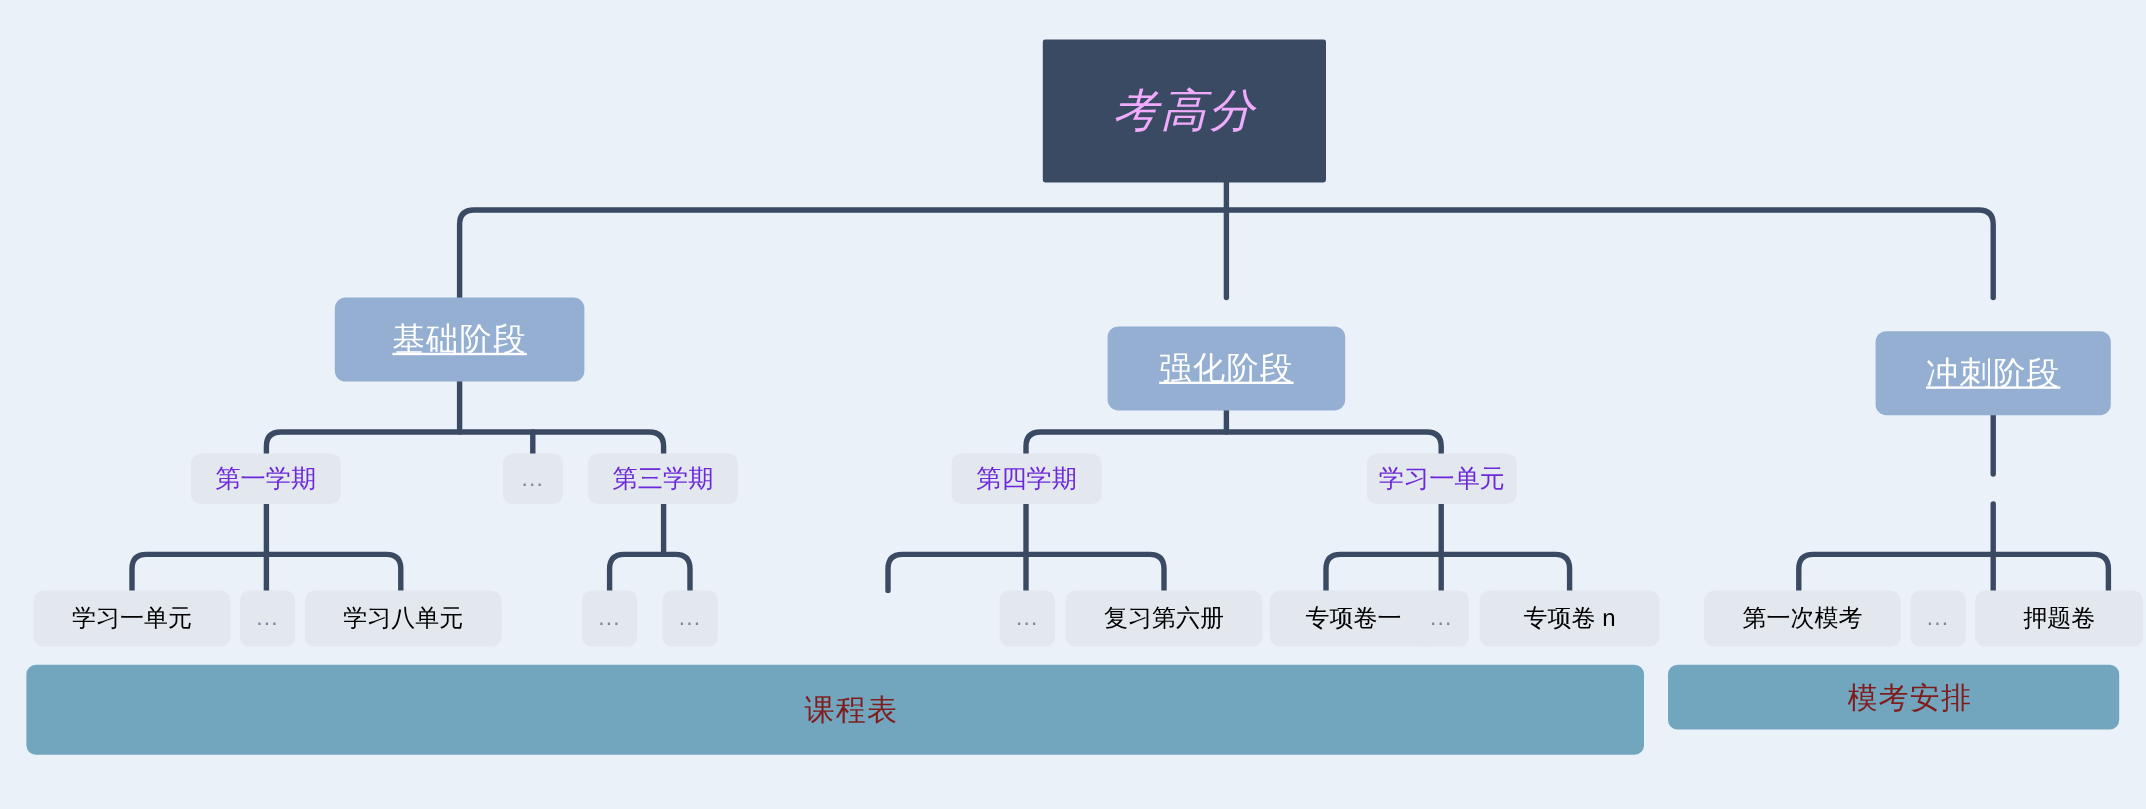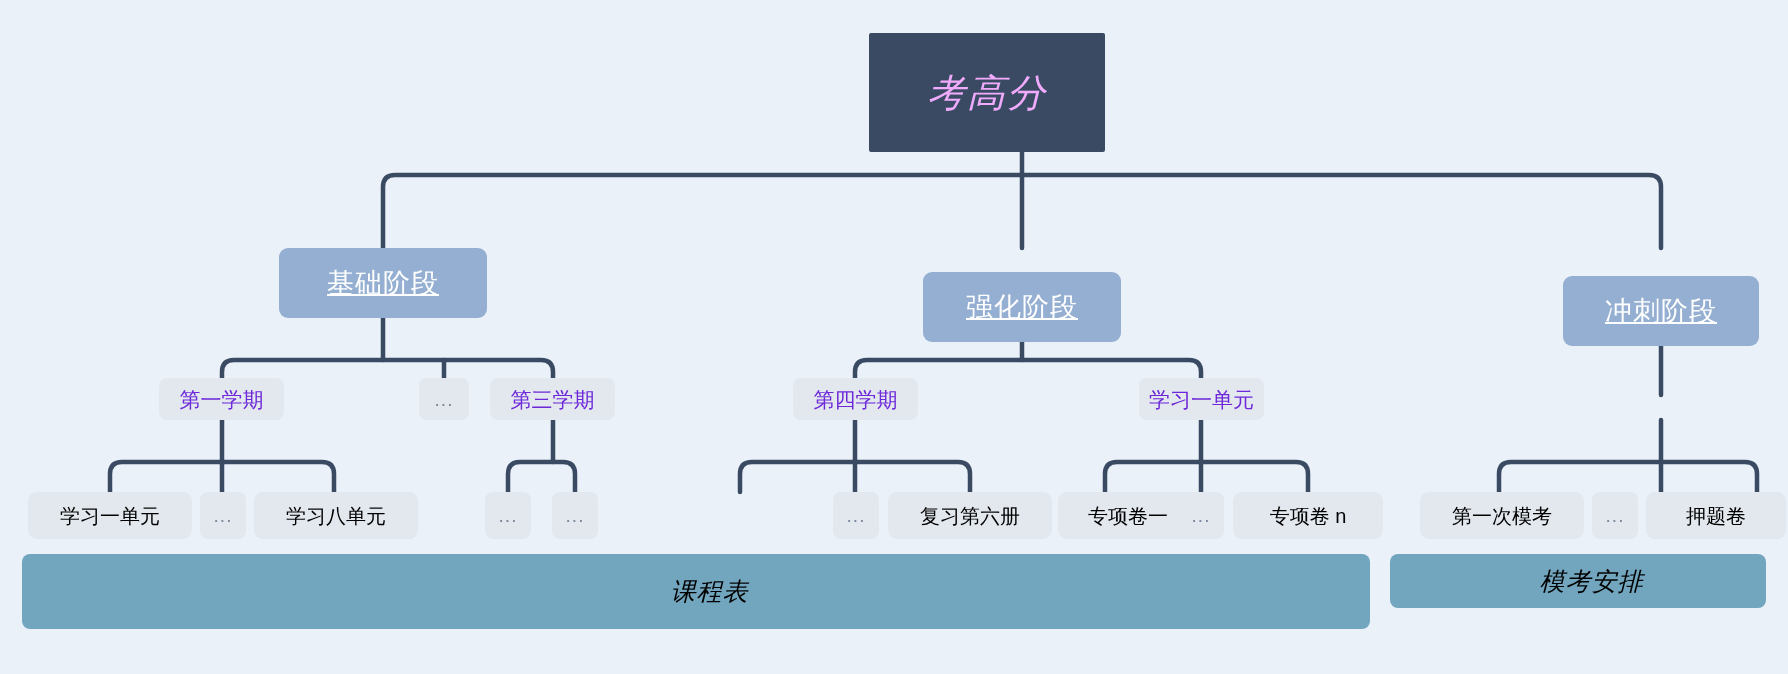--- a/index.html
+++ b/index.html
@@ -75,22 +75,21 @@
     border-radius: 8px;
     letter-spacing: 1px;
   }
   
   .bar {
     position: absolute;
     display: flex;
     align-items: center;
     justify-content: center;
     background: #72a6bf;
-    color: #000000;
-    font-style: italic;
+    color: #7f1d1d;
     font-size: 25px;
     letter-spacing: 1px;
     border-radius: 8px;
     box-sizing: border-box;
     padding-left: 27px;
   }
 </style>
 </head>
 <body>
 

